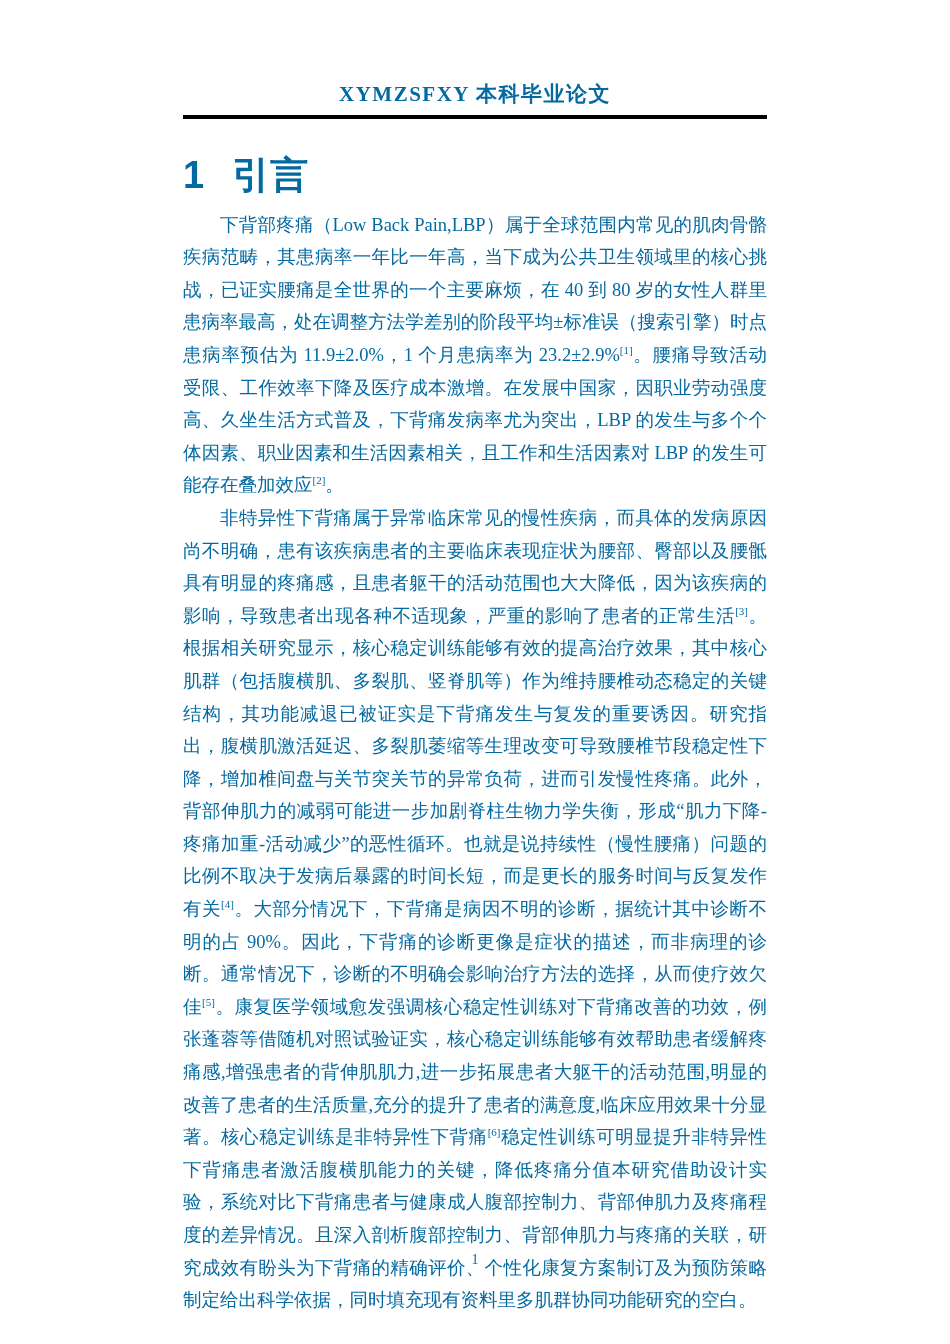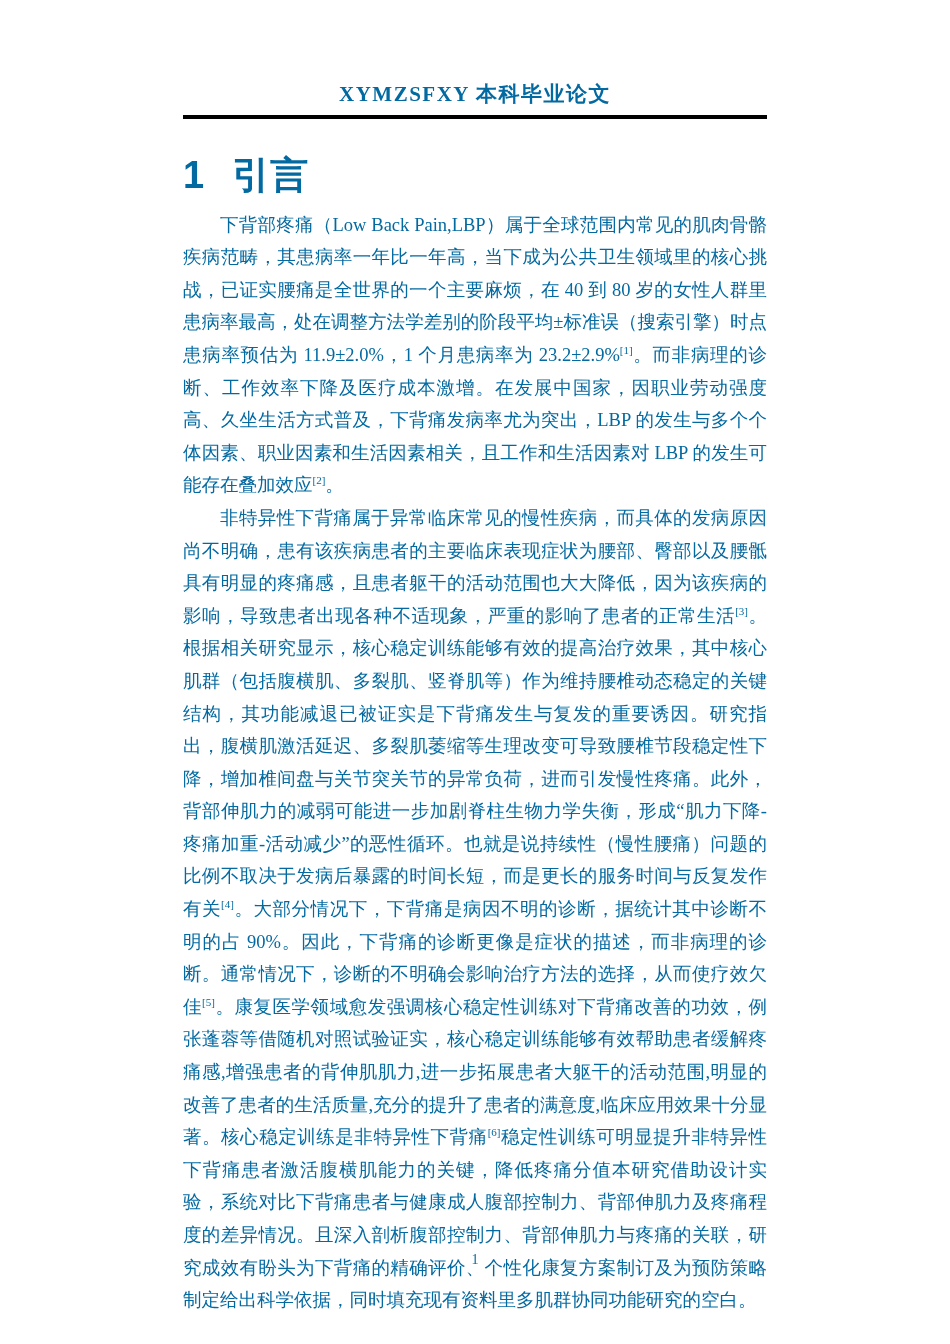--- a/index.html
+++ b/index.html
@@ -62,21 +62,21 @@
   <div class="content">
 
     <header class="doc-header">
       <div class="header-title">XYMZSFXY 本科毕业论文</div>
       <hr class="header-rule">
     </header>
 
     <h1 class="section-heading"><span class="section-number">1</span><span class="section-title">引言</span></h1>
 
     <div id="paragraphs">
-        <p class="body-paragraph"><span>下背部疼痛（Low Back Pain,LBP）属于全球范围内常见的肌肉骨骼疾病范畴，其患病率一年比一年高，当下成为公共卫生领域里的核心挑战，已证实腰痛是全世界的一个主要麻烦，在 40 到 80 岁的女性人群里患病率最高，处在调整方法学差别的阶段平均±标准误（搜索引擎）时点患病率预估为 11.9±2.0%，1 个月患病率为 23.2±2.9%</span><sup>[1]</sup><span>。而非病理的诊断、工作效率下降及医疗成本激增。在发展中国家，因职业劳动强度高、久坐生活方式普及，下背痛发病率尤为突出，LBP 的发生与多个个体因素、职业因素和生活因素相关，且工作和生活因素对 LBP 的发生可能存在叠加效应</span><sup>[2]</sup><span>。</span></p>
+        <p class="body-paragraph"><span>下背部疼痛（Low Back Pain,LBP）属于全球范围内常见的肌肉骨骼疾病范畴，其患病率一年比一年高，当下成为公共卫生领域里的核心挑战，已证实腰痛是全世界的一个主要麻烦，在 40 到 80 岁的女性人群里患病率最高，处在调整方法学差别的阶段平均±标准误（搜索引擎）时点患病率预估为 11.9±2.0%，1 个月患病率为 23.2±2.9%</span><sup>[1]</sup><span>。腰痛导致活动受限、工作效率下降及医疗成本激增。在发展中国家，因职业劳动强度高、久坐生活方式普及，下背痛发病率尤为突出，LBP 的发生与多个个体因素、职业因素和生活因素相关，且工作和生活因素对 LBP 的发生可能存在叠加效应</span><sup>[2]</sup><span>。</span></p>
         <p class="body-paragraph"><span>非特异性下背痛属于异常临床常见的慢性疾病，而具体的发病原因尚不明确，患有该疾病患者的主要临床表现症状为腰部、臀部以及腰骶具有明显的疼痛感，且患者躯干的活动范围也大大降低，因为该疾病的影响，导致患者出现各种不适现象，严重的影响了患者的正常生活</span><sup>[3]</sup><span>。根据相关研究显示，核心稳定训练能够有效的提高治疗效果，其中核心肌群（包括腹横肌、多裂肌、竖脊肌等）作为维持腰椎动态稳定的关键结构，其功能减退已被证实是下背痛发生与复发的重要诱因。研究指出，腹横肌激活延迟、多裂肌萎缩等生理改变可导致腰椎节段稳定性下降，增加椎间盘与关节突关节的异常负荷，进而引发慢性疼痛。此外，背部伸肌力的减弱可能进一步加剧脊柱生物力学失衡，形成“肌力下降-疼痛加重-活动减少”的恶性循环。也就是说持续性（慢性腰痛）问题的比例不取决于发病后暴露的时间长短，而是更长的服务时间与反复发作有关</span><sup>[4]</sup><span>。大部分情况下，下背痛是病因不明的诊断，据统计其中诊断不明的占 90%。因此，下背痛的诊断更像是症状的描述，而非病理的诊断。通常情况下，诊断的不明确会影响治疗方法的选择，从而使疗效欠佳</span><sup>[5]</sup><span>。康复医学领域愈发强调核心稳定性训练对下背痛改善的功效，例张蓬蓉等借随机对照试验证实，核心稳定训练能够有效帮助患者缓解疼痛感,增强患者的背伸肌肌力,进一步拓展患者大躯干的活动范围,明显的改善了患者的生活质量,充分的提升了患者的满意度,临床应用效果十分显著。核心稳定训练是非特异性下背痛</span><sup>[6]</sup><span>稳定性训练可明显提升非特异性下背痛患者激活腹横肌能力的关键，降低疼痛分值本研究借助设计实验，系统对比下背痛患者与健康成人腹部控制力、背部伸肌力及疼痛程度的差异情况。且深入剖析腹部控制力、背部伸肌力与疼痛的关联，研究成效有盼头为下背痛的精确评价、个性化康复方案制订及为预防策略制定给出科学依据，同时填充现有资料里多肌群协同功能研究的空白。</span></p>
       </div>
 
   </div>
 
   <footer class="doc-footer">
     <span class="page-number">1</span>
   </footer>
 </div>
 

